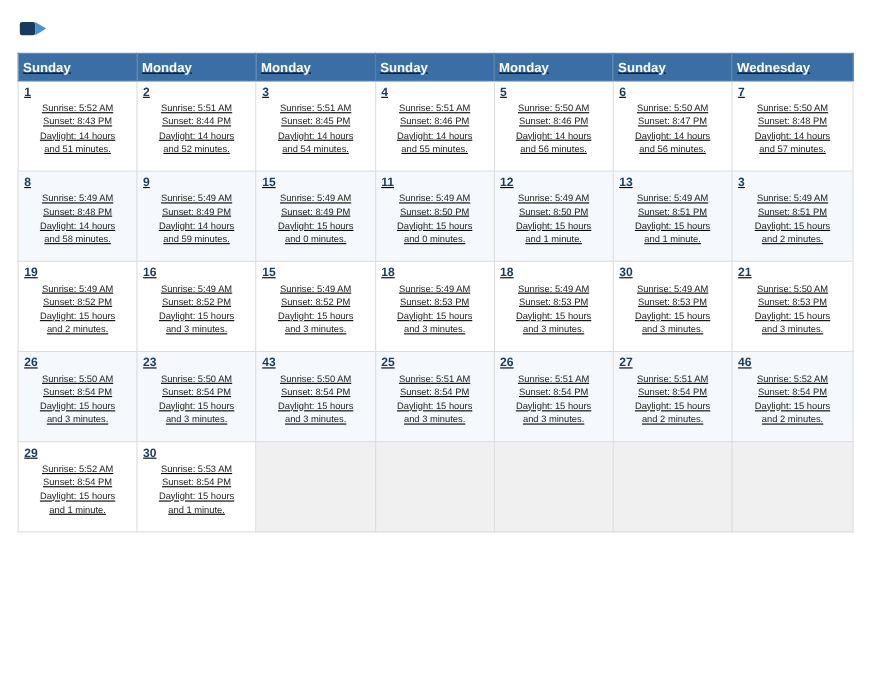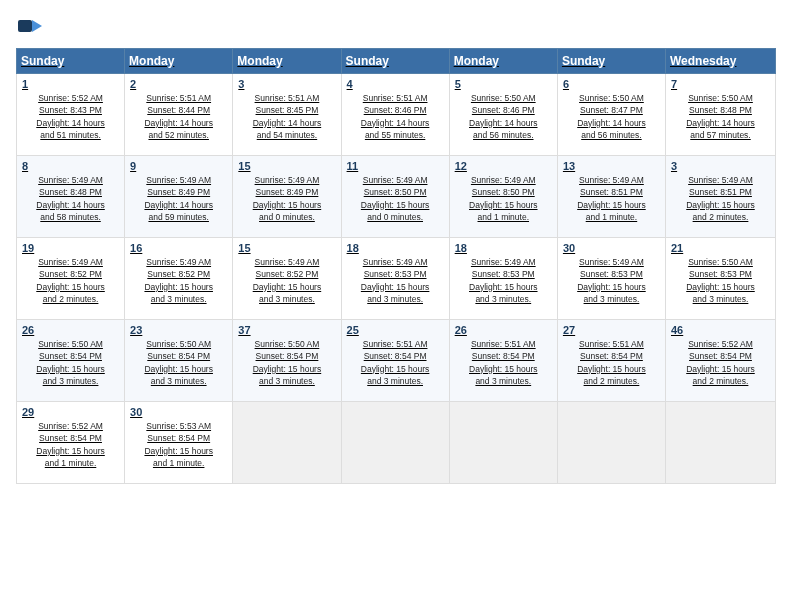--- a/index.html
+++ b/index.html
@@ -282,21 +282,21 @@
 and 3 minutes.</div>
           </td>
           <td>
             <span class="day-num">23</span>
             <div class="day-info" style="white-space: pre-line;">Sunrise: 5:50 AM
 Sunset: 8:54 PM
 Daylight: 15 hours
 and 3 minutes.</div>
           </td>
           <td>
-            <span class="day-num">37</span>
+            <span class="day-num">43</span>
             <div class="day-info" style="white-space: pre-line;">Sunrise: 5:50 AM
 Sunset: 8:54 PM
 Daylight: 15 hours
 and 3 minutes.</div>
           </td>
           <td>
             <span class="day-num">25</span>
             <div class="day-info" style="white-space: pre-line;">Sunrise: 5:51 AM
 Sunset: 8:54 PM
 Daylight: 15 hours

